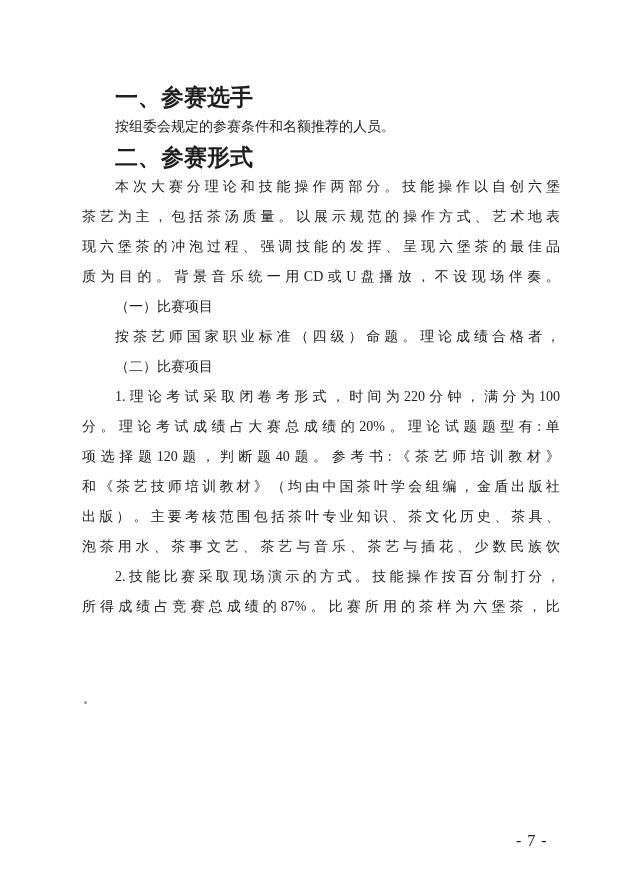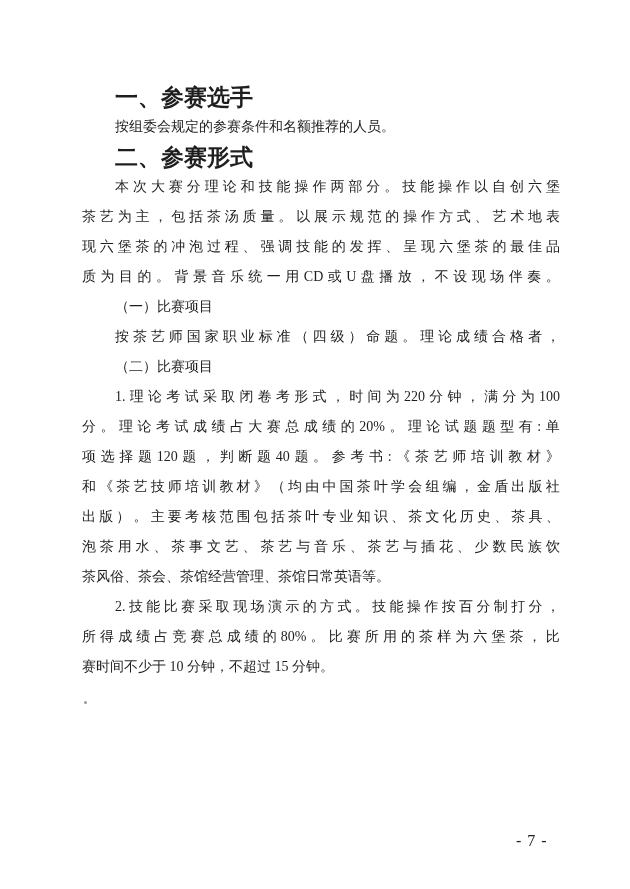--- a/index.html
+++ b/index.html
@@ -368,21 +368,20 @@
         <span>与</span>
         <span>插</span>
         <span>花</span>
         <span>、</span>
         <span>少</span>
         <span>数</span>
         <span>民</span>
         <span>族</span>
         <span>饮</span>
       </div>
-    <div class="line">茶风俗、茶会、茶馆经营管理、茶馆日常英语等。</div>
     <div class="line indent justify">
         <span>2.</span>
         <span>技</span>
         <span>能</span>
         <span>比</span>
         <span>赛</span>
         <span>采</span>
         <span>取</span>
         <span>现</span>
         <span>场</span>
@@ -409,33 +408,32 @@
         <span>得</span>
         <span>成</span>
         <span>绩</span>
         <span>占</span>
         <span>竞</span>
         <span>赛</span>
         <span>总</span>
         <span>成</span>
         <span>绩</span>
         <span>的</span>
-        <span> 80%</span>
+        <span> 87%</span>
         <span>。</span>
         <span>比</span>
         <span>赛</span>
         <span>所</span>
         <span>用</span>
         <span>的</span>
         <span>茶</span>
         <span>样</span>
         <span>为</span>
         <span>六</span>
         <span>堡</span>
         <span>茶</span>
         <span>，</span>
         <span>比</span>
       </div>
-    <div class="line">赛时间不少于 10 分钟，不超过 15 分钟。</div>
   </div>
   <div class="speck"></div>
   <div class="page-number">- 7 -</div>
 </div>
 
 </body></html>

